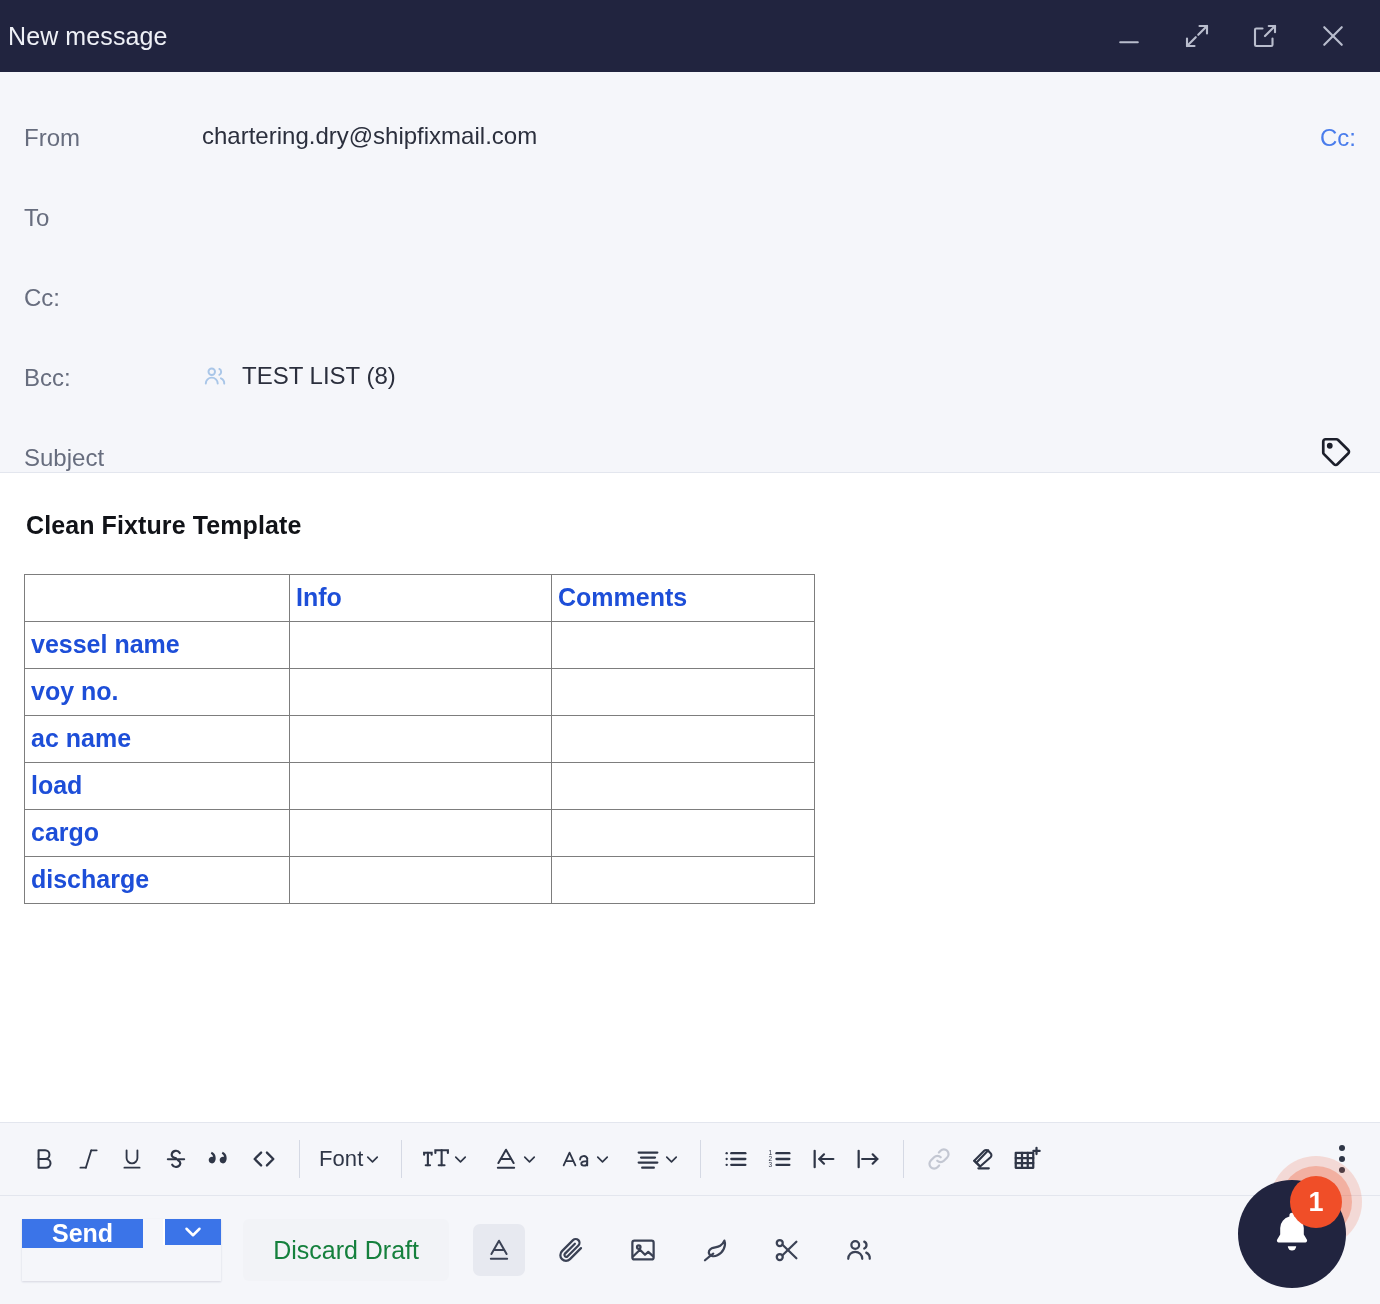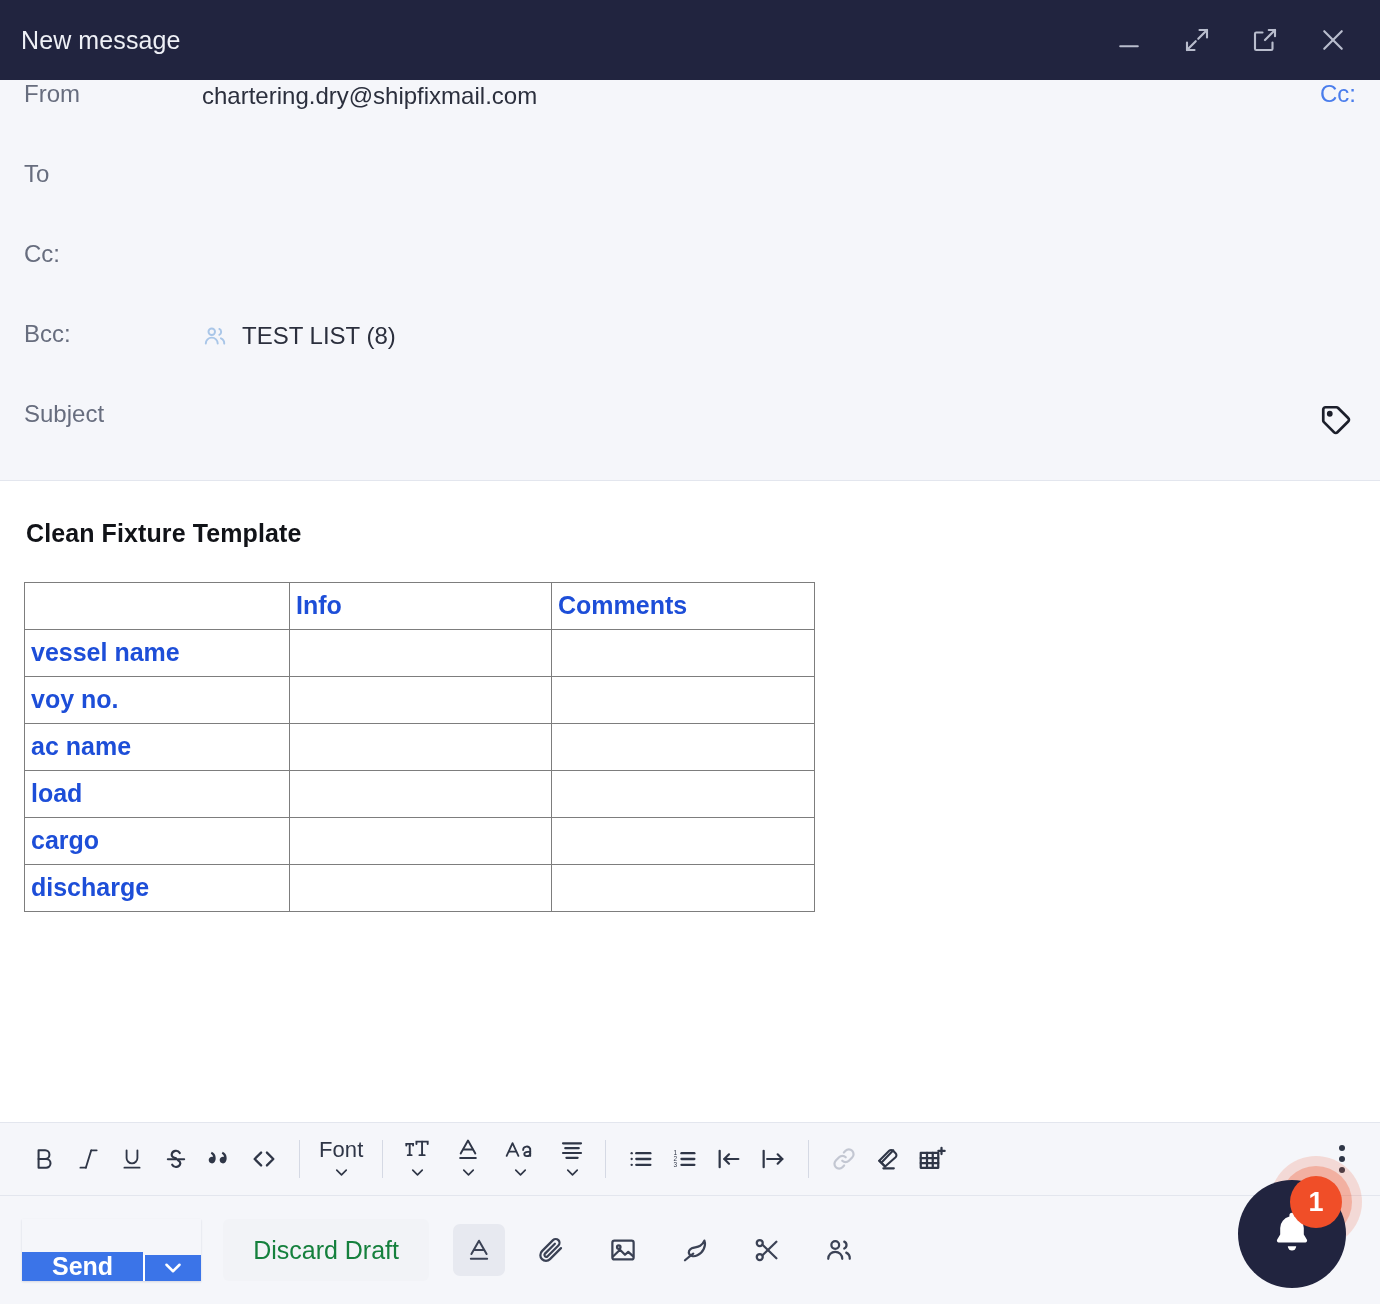--- a/index.html
+++ b/index.html
@@ -14,25 +14,25 @@
     position: relative;
     width: 1380px;
     height: 1304px;
     display: flex;
     flex-direction: column;
     background: #ffffff;
   }
 
   
   .titlebar {
-    height: 80px;
+    height: 72px;
     background: #21243f;
     display: flex;
     align-items: center;
-    padding: 0 26px 0 21px;
+    padding: 0 26px 0 8px;
     flex: 0 0 auto;
   }
   .titlebar-title {
     color: #eef0f6;
     font-size: 25px;
     letter-spacing: .1px;
     font-weight: 400;
   }
   .titlebar-actions {
     margin-left: auto;
@@ -53,21 +53,21 @@
 
   
   .fields {
     background: #f5f6fa;
     border-bottom: 1px solid #e3e6ee;
     padding: 0 24px;
     flex: 0 0 auto;
   }
   .field-row {
     display: flex;
-    align-items: flex-start;
+    align-items: flex-end;
     height: 80px;
     position: relative;
   }
   .field-label {
     width: 178px;
     flex: 0 0 178px;
     color: #676d7e;
     font-size: 24px;
     font-weight: 400;
   }
@@ -154,21 +154,20 @@
   }
   .tool {
     display: flex;
     align-items: center;
     justify-content: center;
     min-width: 44px;
     height: 46px;
     color: #2f3647;
     cursor: pointer;
     gap: 0;
-    flex-direction: column;
   }
   .tool.wide { min-width: auto; padding: 0 6px; }
   .tool.disabled { color: #c3c7d2; cursor: default; }
   .tool-text {
     font-size: 22px;
     color: #2f3647;
     font-weight: 500;
     letter-spacing: .1px;
   }
   .chev { display: flex; align-items: center; color: #2f3647; }
@@ -201,25 +200,26 @@
     height: 108px;
     background: #f5f6fa;
     display: flex;
     align-items: center;
     padding: 0 22px;
     flex: 0 0 auto;
     position: relative;
   }
   .send-group {
     display: flex;
-    align-items: flex-end;
+    align-items: flex-start;
     height: 62px;
     border-radius: 0;
     overflow: hidden;
     box-shadow: 0 1px 2px rgba(20,30,70,.14);
+    gap: 20px;
   }
   .send-btn {
     background: #3b74e8;
     color: #ffffff;
     font-size: 25px;
     font-weight: bold;
     border: none;
     padding: 0 30px;
     cursor: pointer;
     font-family: "Liberation Sans", sans-serif;

